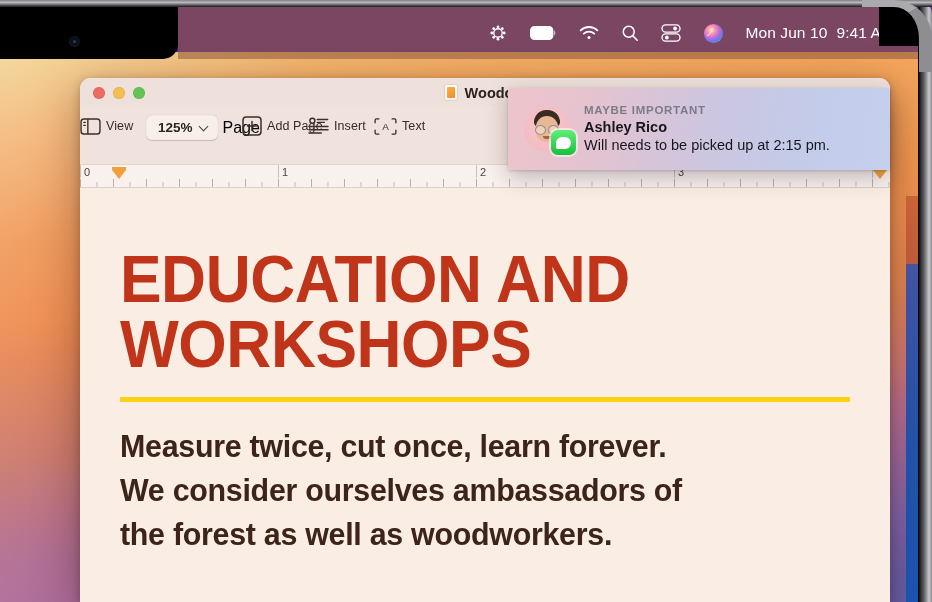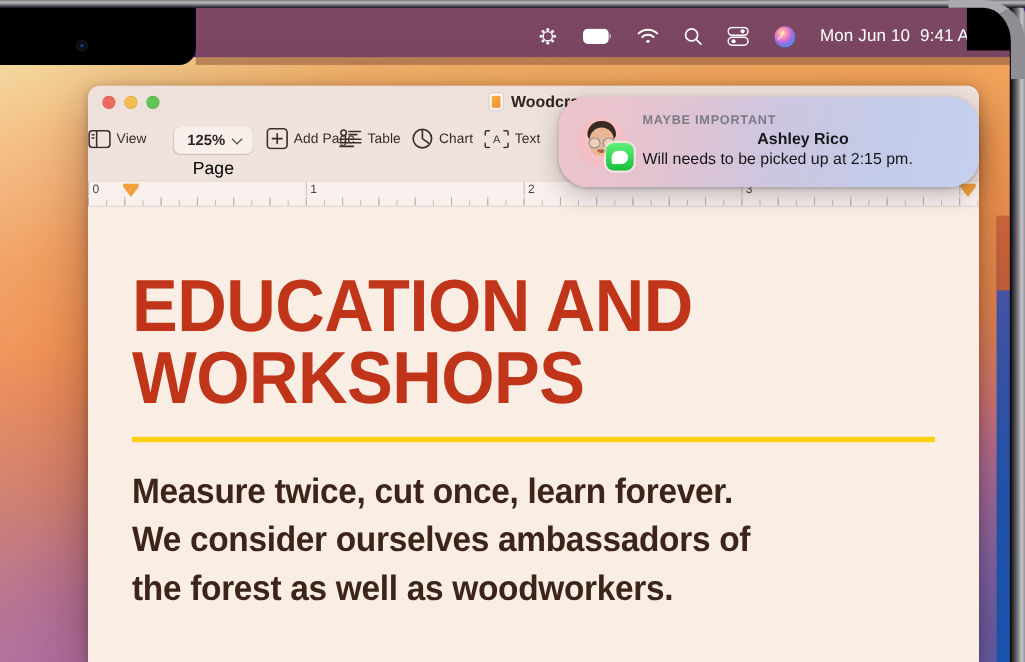--- a/index.html
+++ b/index.html
@@ -189,21 +189,21 @@
   }
   .tb-btn .glyph {
     height:22px; display:flex; align-items:center; justify-content:center;
     color:#3a2f2a;
   }
   .tb-btn .lbl {
     font-size:12.5px; color:#352c27; letter-spacing:0.1px; white-space:nowrap;
   }
   .tb-zoom {
     width:96px;
-    display:flex; flex-direction:column; align-items:center; gap:5px; padding-top:4px;
+    display:flex; flex-direction:row; align-items:center; gap:5px; padding-top:4px;
   }
   .zoom-pill {
     height:25px; padding:0 9px 0 12px;
     background:#f8efeb;
     border-radius:6px;
     box-shadow:0 0.5px 1px rgba(0,0,0,0.16), inset 0 0 0 0.5px rgba(0,0,0,0.05);
     display:flex; align-items:center; gap:7px;
     font-size:13.5px; font-weight:bold; color:#2c2420;
   }
   .chev { width:9px; height:9px; position:relative; }
@@ -293,21 +293,21 @@
     color:#3d241a;
     transform:scaleX(0.95);
     transform-origin:left center;
   }
 
   
   #notification {
     position:absolute;
     top:88px; left:508px;
     width:382px; height:82px;
-    border-radius:27px;
+    border-radius:3px;
     background:linear-gradient(100deg,#eec4cb 0%,#e3c3d0 24%,#cdc6e0 52%,#c3cbe9 76%,#c5d0ee 100%);
     box-shadow:0 7px 22px rgba(40,20,40,0.28), 0 1px 3px rgba(0,0,0,0.16);
     z-index:50;
     display:flex; align-items:center;
     padding:0 14px 0 16px;
     overflow:hidden;
   }
   .notif-avatar-wrap {
     position:relative; width:46px; height:46px; flex:0 0 46px;
   }
@@ -350,21 +350,21 @@
     width:15px; height:12px; background:#fff; border-radius:7px 7px 7px 2px;
   }
   .notif-text {
     flex:1; padding-left:14px; min-width:0;
   }
   .notif-kicker {
     font-size:11.5px; font-weight:bold; letter-spacing:0.7px;
     color:#7b7b87; text-transform:uppercase; margin-bottom:2px;
   }
   .notif-title {
-    font-size:14.5px; font-weight:bold; color:#17171b; line-height:1.25;text-align:center;
+    font-size:14.5px; font-weight:bold; color:#17171b; line-height:1.25;
   }
   .notif-body {
     font-size:14.5px; color:#17171b; line-height:1.3;
     white-space:nowrap; overflow:hidden; text-overflow:ellipsis;
   }
 </style>
 </head>
 <body>
 
 <div id="device">
@@ -494,33 +494,24 @@
       </div>
 
       <div class="tb-btn">
         <span class="glyph">
           <svg width="21" height="18" viewBox="0 0 22 18" fill="none" stroke="#3a2f2a">
             <circle cx="4.6" cy="3.4" r="2.6" stroke-width="1.5"></circle>
             <path d="M9.6 2.2h11M9.6 5.2h7.6" stroke-width="1.5" stroke-linecap="round"></path>
             <path d="M1 9.6h20M1 13h20M1 16.4h13" stroke-width="1.5" stroke-linecap="round"></path>
           </svg>
         </span>
-        <span class="lbl">Table</span>
-      </div>
-
-
-      <div class="tb-btn">
-        <span class="glyph">
-          <svg width="20" height="20" viewBox="0 0 20 20" fill="none" stroke="#3a2f2a" stroke-width="1.5">
-            <circle cx="10" cy="10" r="8.4"></circle>
-            <path d="M10 10V2.4M10 10l6 4.3" stroke-linecap="round"></path>
-          </svg>
-        </span>
-        <span class="lbl">Chart</span>
-      </div>
+        <span class="lbl">Insert</span>
+      </div>
+
+
 
       <div class="tb-btn">
         <span class="glyph">
           <svg width="23" height="17" viewBox="0 0 24 18" fill="none" stroke="#3a2f2a" stroke-width="1.4">
             <path d="M5 1H2.4A1.4 1.4 0 0 0 1 2.4V5M19 1h2.6A1.4 1.4 0 0 1 23 2.4V5
                      M5 17H2.4A1.4 1.4 0 0 1 1 15.6V13M19 17h2.6a1.4 1.4 0 0 0 1.4-1.4V13" stroke-linecap="round"></path>
             <text x="12" y="13" font-family="Liberation Sans, sans-serif" font-size="10.5" fill="#3a2f2a" stroke="none" text-anchor="middle">A</text>
           </svg>
         </span>
         <span class="lbl">Text</span>

